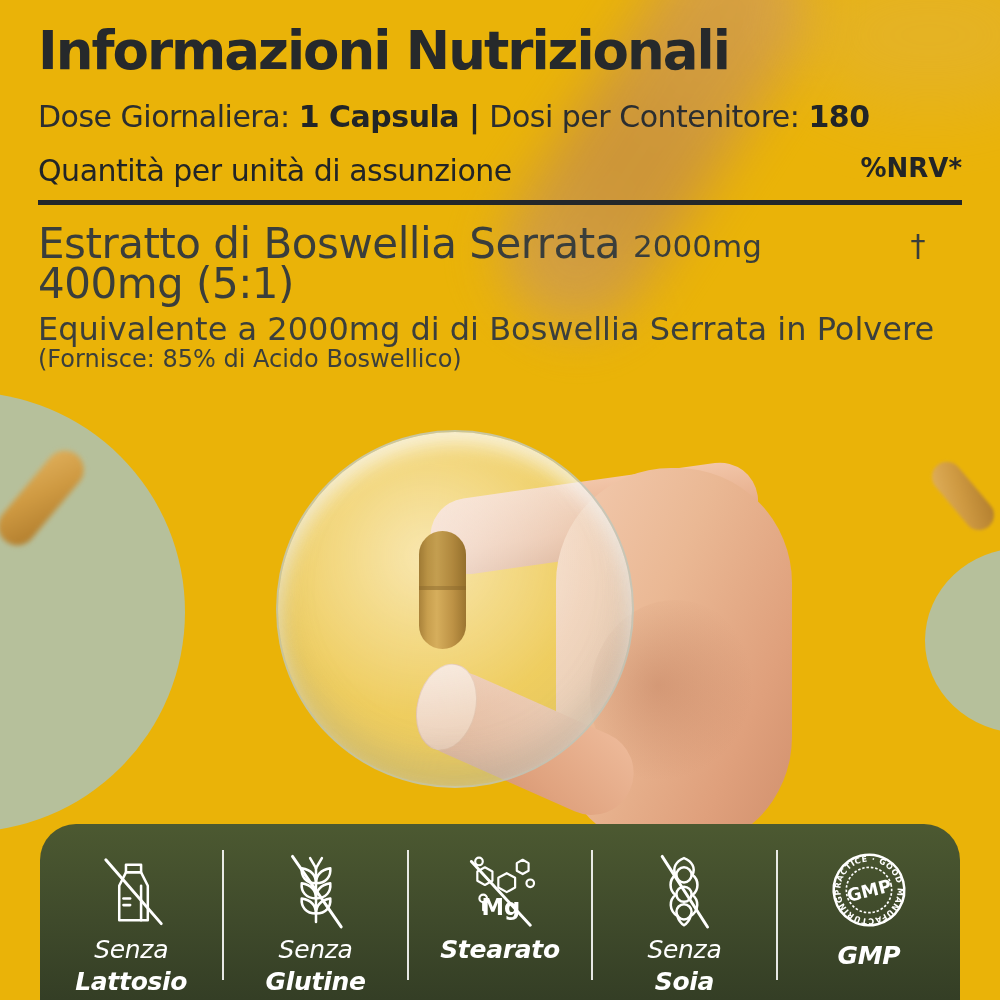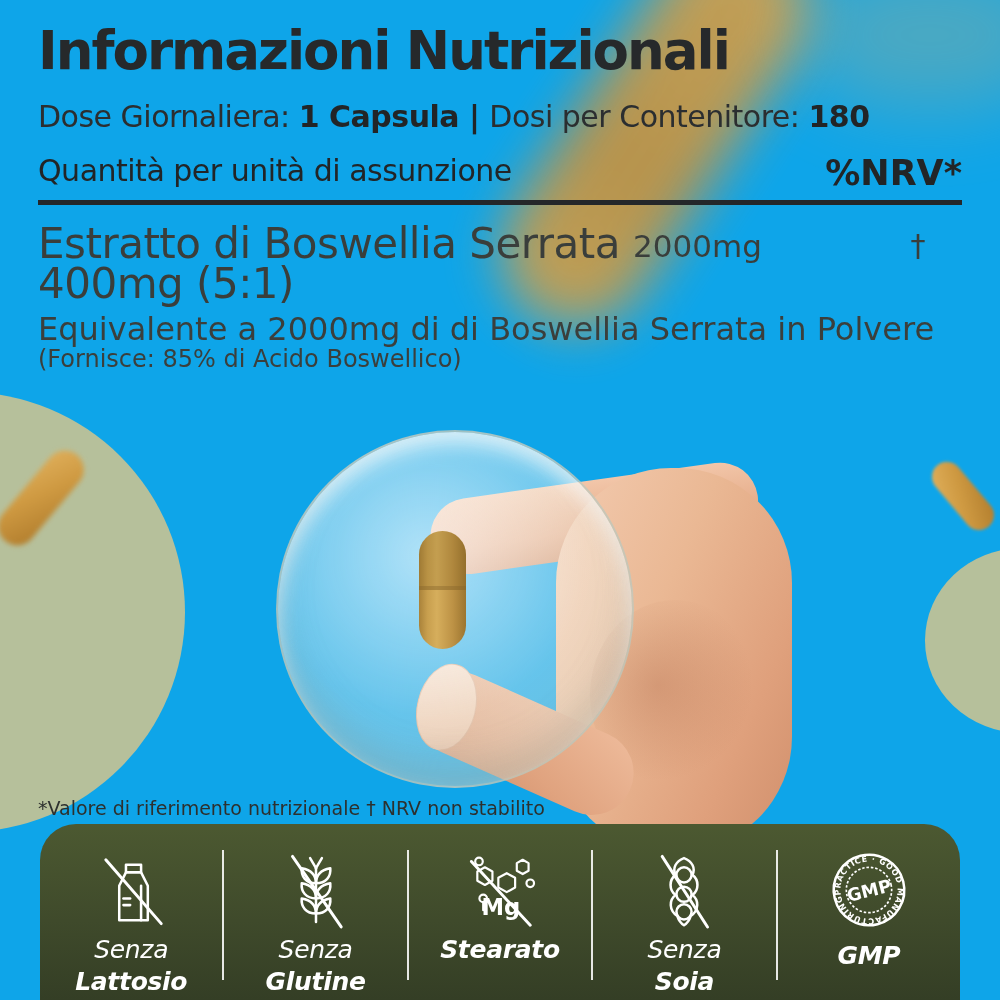--- a/index.html
+++ b/index.html
@@ -1,18 +1,18 @@
 <!DOCTYPE html>
 <html><head>
 <meta charset="utf-8">
 <style>
   html,body{margin:0;padding:0;}
   .canvas{
     position:relative;width:1000px;height:1000px;overflow:hidden;
-    background:#0ea5e9;
+    background:#eab308;
     font-family:"DejaVu Sans","Liberation Sans",sans-serif;
     color:#26292b;
   }
   .abs{position:absolute;}
   
   .blur-capsule-top{
     left:580px;top:-90px;width:150px;height:440px;border-radius:80px;
     background:linear-gradient(180deg,#d7a24b,#c9923d 60%,#d3a14a);
     transform:rotate(33deg);filter:blur(26px);opacity:.9;z-index:1;
   }
@@ -36,21 +36,21 @@
   .capsule-small.left{left:22px;top:442px;width:38px;height:112px;transform:rotate(40deg);filter:blur(2.5px);}
   .capsule-small.right{left:948px;top:456px;width:30px;height:80px;transform:rotate(-40deg);filter:blur(1.5px);}
   
   .title{
     left:38px;top:20px;z-index:5;
     font-size:53px;font-weight:800;letter-spacing:-2px;color:#26292b;
   }
   .dose-line{left:38px;top:99px;z-index:5;font-size:30px;color:#2b2e30;letter-spacing:-0.5px;}
   .dose-line b{font-weight:700;color:#222527;}
   .col-header-left{left:38px;top:153px;z-index:5;font-size:30px;font-weight:400;color:#222527;letter-spacing:-0.5px;}
-  .col-header-right{right:38px;top:153px;z-index:5;font-size:35px;font-weight:700;color:#222527;}
+  .col-header-right{right:38px;top:153px;z-index:5;font-size:26px;font-weight:700;color:#222527;}
   .thick-rule{left:38px;top:200px;width:924px;height:5px;background:#24272a;z-index:5;}
   
   .row-name{left:38px;top:224px;z-index:5;font-size:42px;color:#3a3e3b;line-height:40px;letter-spacing:-0.5px;}
   .row-amount{left:600px;top:228px;width:195px;z-index:5;font-size:31px;color:#3a3e3b;text-align:center;}
   .row-nrv{left:893px;top:228px;width:50px;z-index:5;font-size:30px;color:#3a3e3b;text-align:center;}
   .row-note-1{left:38px;top:310px;z-index:5;font-size:32px;color:#3b3f3c;}
   .row-note-2{left:38px;top:345px;z-index:5;font-size:24px;color:#3b3f3c;}
   
   .glass-circle{
     left:276px;top:430px;width:354px;height:354px;border-radius:50%;z-index:4;
@@ -150,21 +150,20 @@
   <div class="abs glass-circle"></div>
   <div class="hand">
     <div class="abs index-finger"></div>
     <div class="abs palm"></div>
     <div class="abs knuckle-shade"></div>
     <div class="abs thumb"></div>
     <div class="abs thumb-nail"></div>
   </div>
   <div class="abs held-capsule"></div>
 
-  <div class="abs footnote">*Valore di riferimento nutrizionale † NRV non stabilito</div>
 
   <div class="abs badge-bar">
 
     <div class="badge-cell">
       <svg class="badge-icon" viewBox="0 0 100 100" fill="none" stroke="#ffffff" stroke-width="3" stroke-linecap="round" stroke-linejoin="round">
         <path d="M44 20 h18 v9 h-18 z"></path>
         <path d="M44 29 l-8 16 v41 h34 v-41 l-8 -16 z"></path>
         <path d="M62 45 v41"></path>
         <path d="M41 60 h8"></path>
         <path d="M41 68 h8"></path>

